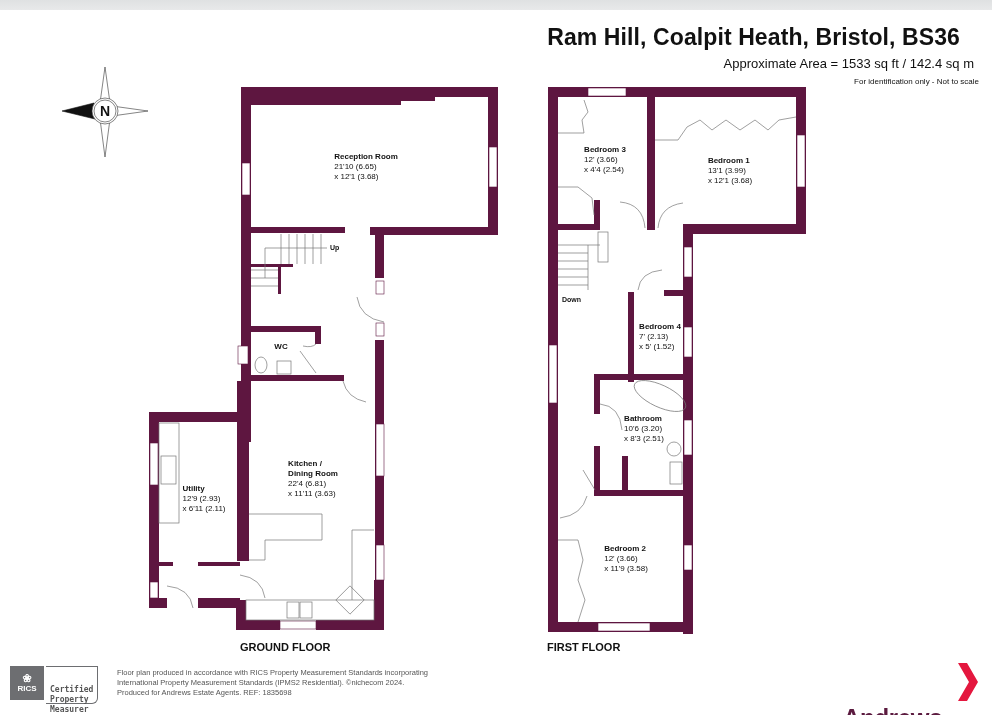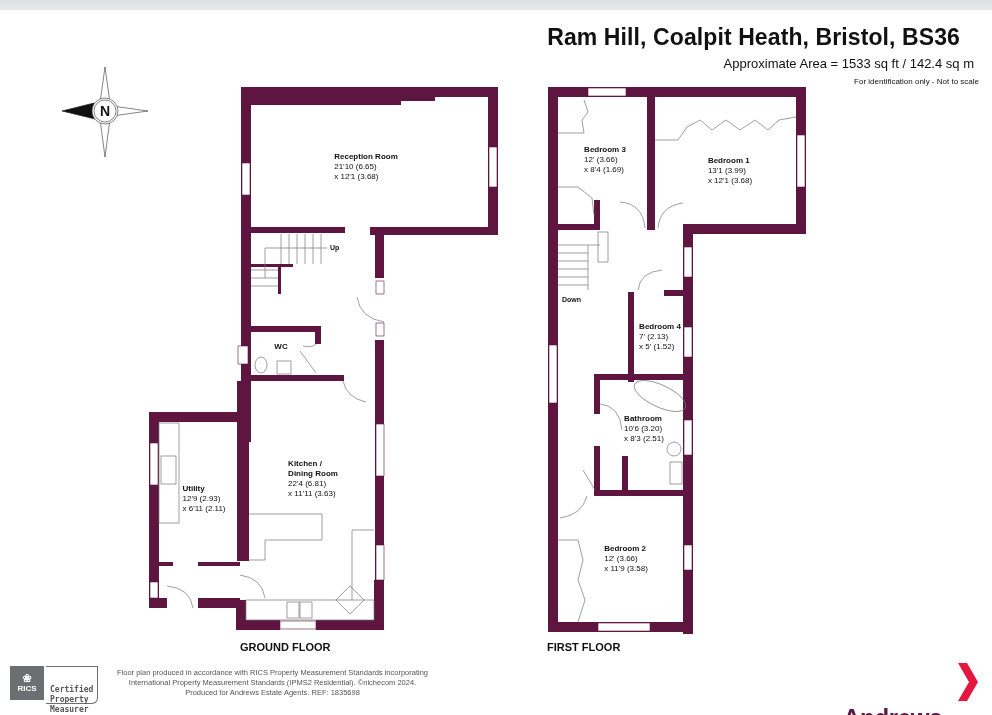--- a/index.html
+++ b/index.html
@@ -10,21 +10,21 @@
   .disclaimer { position: absolute; right: 13px; top: 77px; font-size: 8px; }
   svg.plan { position: absolute; left: 0; top: 0; }
   .room-label { position: absolute; text-align: left; font-size: 8px; line-height: 10px; transform: translateX(-50%); white-space: nowrap; }
   .room-label .name { font-weight: bold; }
   .floor-label { position: absolute; font-size: 11px; font-weight: bold; }
   .stair-label { position: absolute; font-size: 7px; font-weight: bold; }
   .rics { position: absolute; left: 10px; top: 666px; width: 100px; height: 34px; display: flex; }
   .rics .logo { width: 34px; height: 34px; background: #6d6e71; color: #fff; display: flex; flex-direction: column; align-items: center; justify-content: center; font-size: 8px; font-weight: bold; }
   .rics .logo .crest { font-size: 11px; line-height: 11px; }
   .rics .cert { border: 1px solid #6d6e71; border-left: none; border-radius: 0 0 6px 0; margin-left: 2px; padding: 18px 4px; font-size: 8px; line-height: 10px; font-weight: bold; color: #555; font-family: "DejaVu Sans Mono", monospace; }
-  .footnote { position: absolute; left: 117px; top: 668px; font-size: 7.5px; line-height: 10px; color: #555; text-align: center; }
+  .footnote { position: absolute; left: 117px; top: 668px; font-size: 7.5px; line-height: 10px; color: #555; }
   .andrews { position: absolute; left: 843px; top: 704px; font-size: 24px; font-weight: bold; color: #5b1a3f; letter-spacing: -0.3px; }
   .andrews-chevron { position: absolute; left: 957px; top: 662px; }
 </style>
 </head>
 <body>
 
 <div class="topbar"></div>
 
 <div class="title">Ram Hill, Coalpit Heath, Bristol, BS36</div>
 <div class="area">Approximate Area = 1533 sq ft / 142.4 sq m</div>
@@ -207,21 +207,21 @@
 <div class="room-label" style="left:204px; top:484px;">
   <div class="name">Utility</div>
   <div>12'9 (2.93)</div>
   <div>x 6'11 (2.11)</div>
 </div>
 <div class="floor-label" style="left:240px; top:641px;">GROUND FLOOR</div>
 
 <div class="room-label" style="left:605px; top:145px;">
   <div class="name">Bedroom 3</div>
   <div>12' (3.66)</div>
-  <div>x 8'4 (1.69)</div>
+  <div>x 4'4 (2.54)</div>
 </div>
 <div class="room-label" style="left:730px; top:156px;">
   <div class="name">Bedroom 1</div>
   <div>13'1 (3.99)</div>
   <div>x 12'1 (3.68)</div>
 </div>
 <div class="stair-label" style="left:562px; top:296px;">Down</div>
 <div class="room-label" style="left:660px; top:322px;">
   <div class="name">Bedroom 4</div>
   <div>7' (2.13)</div>

